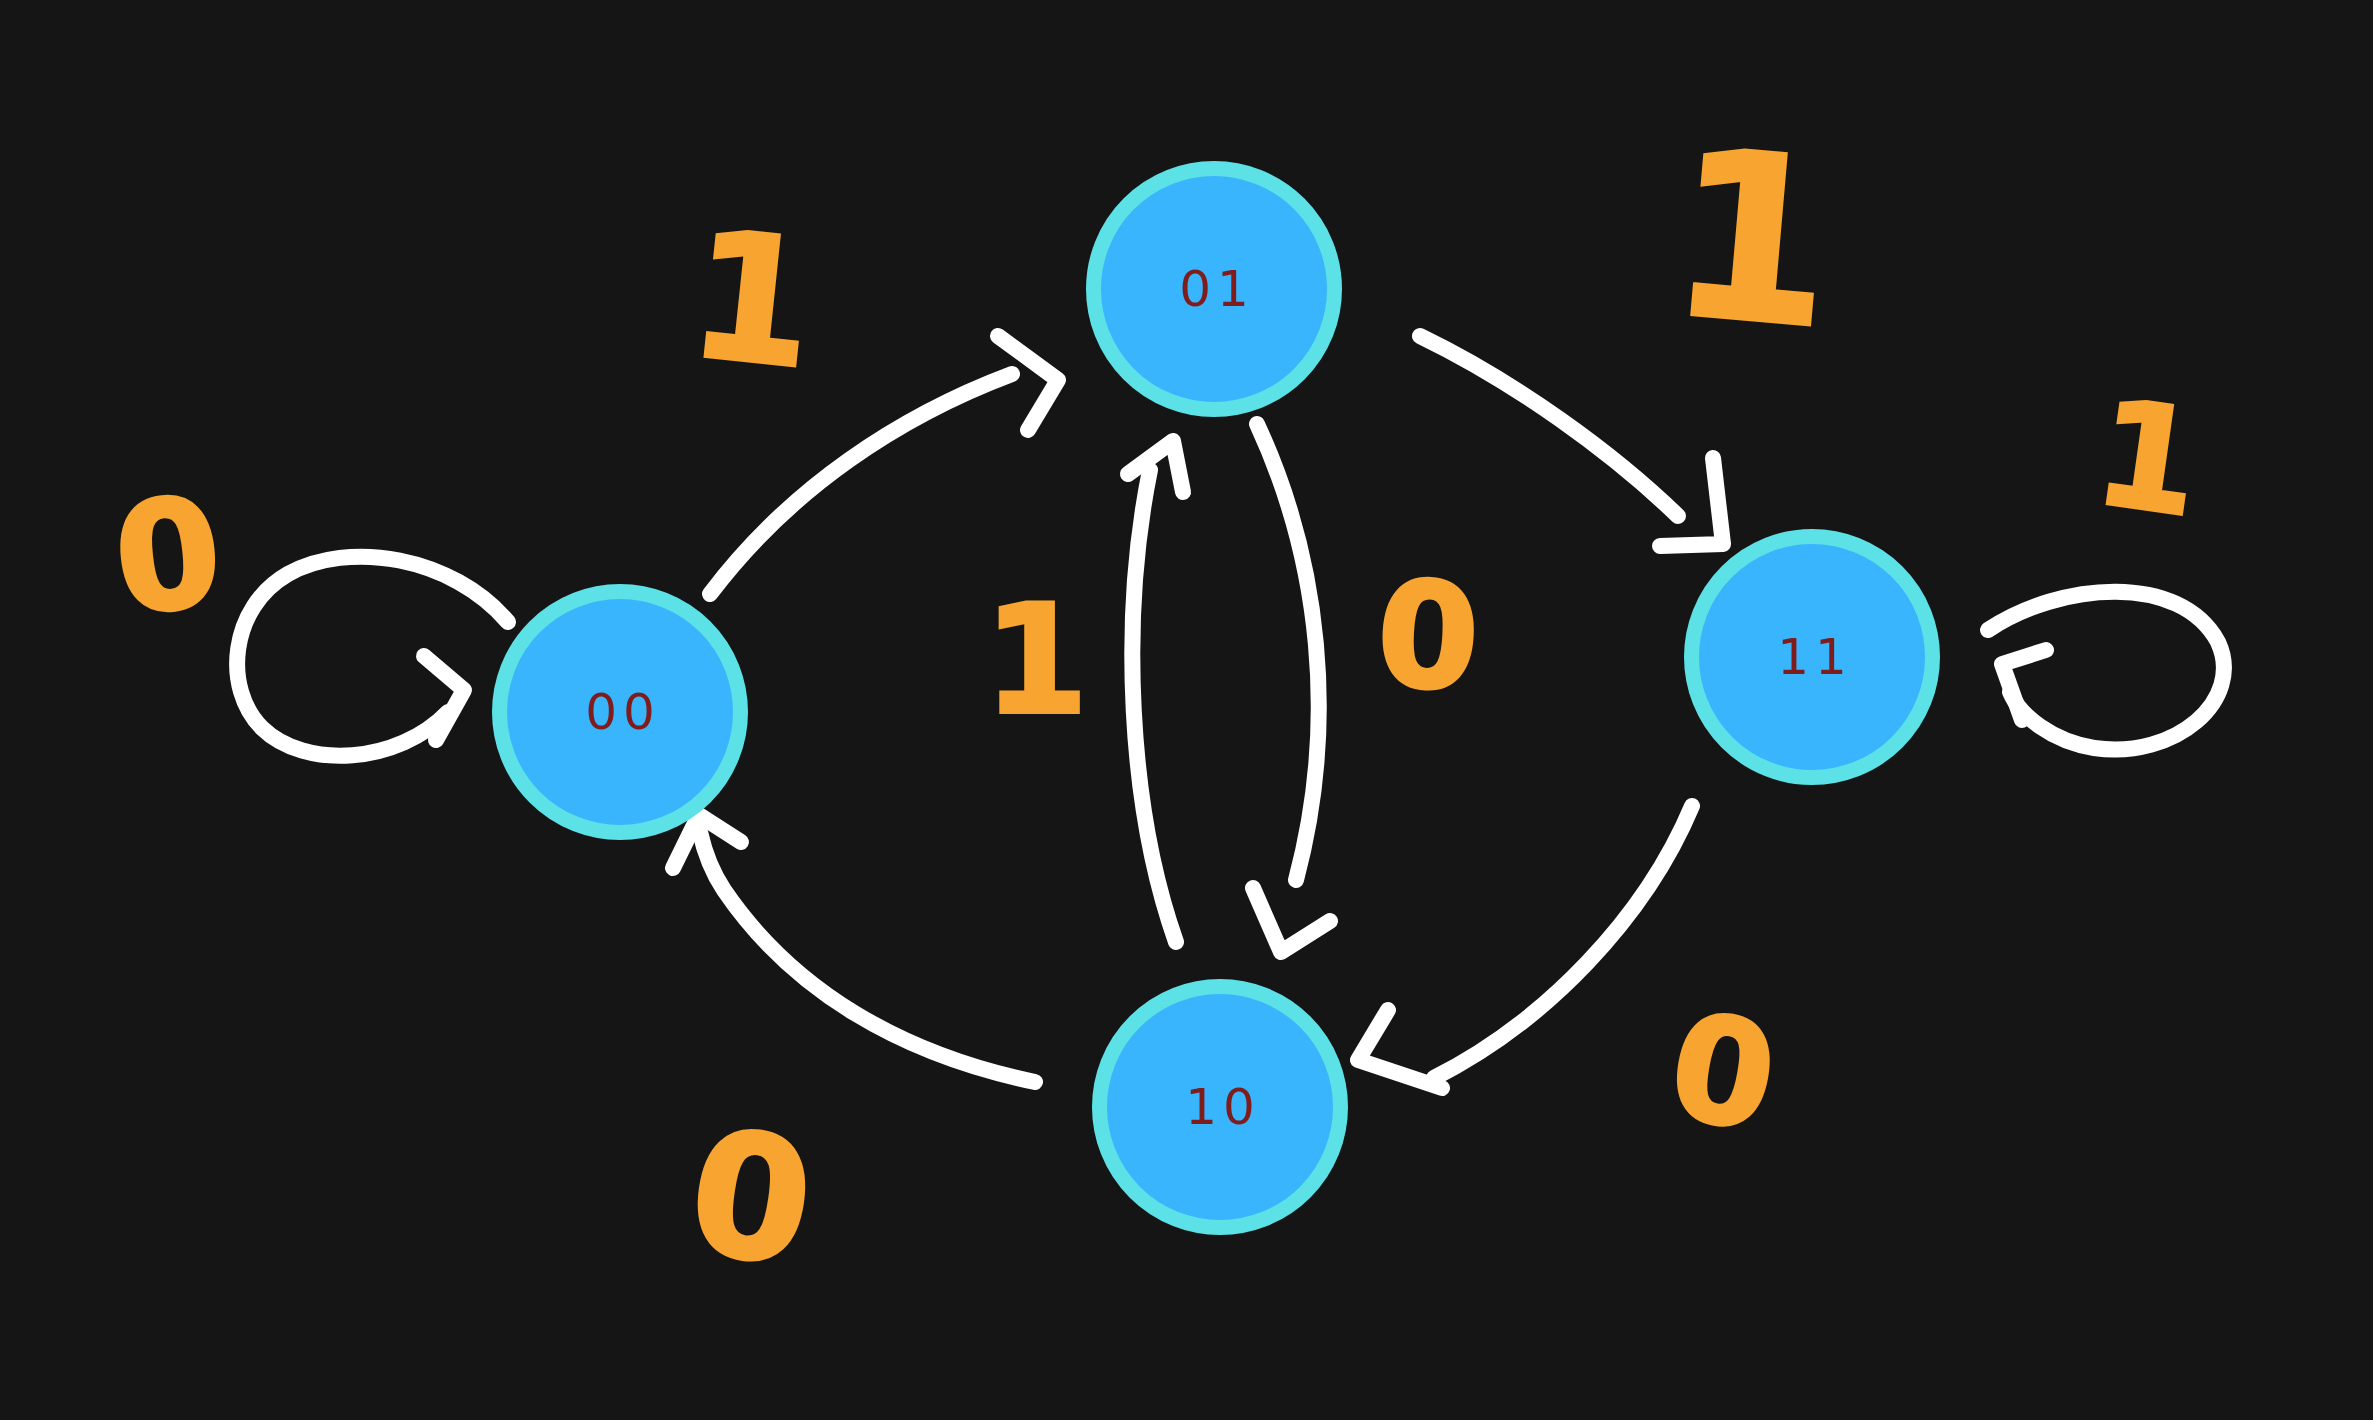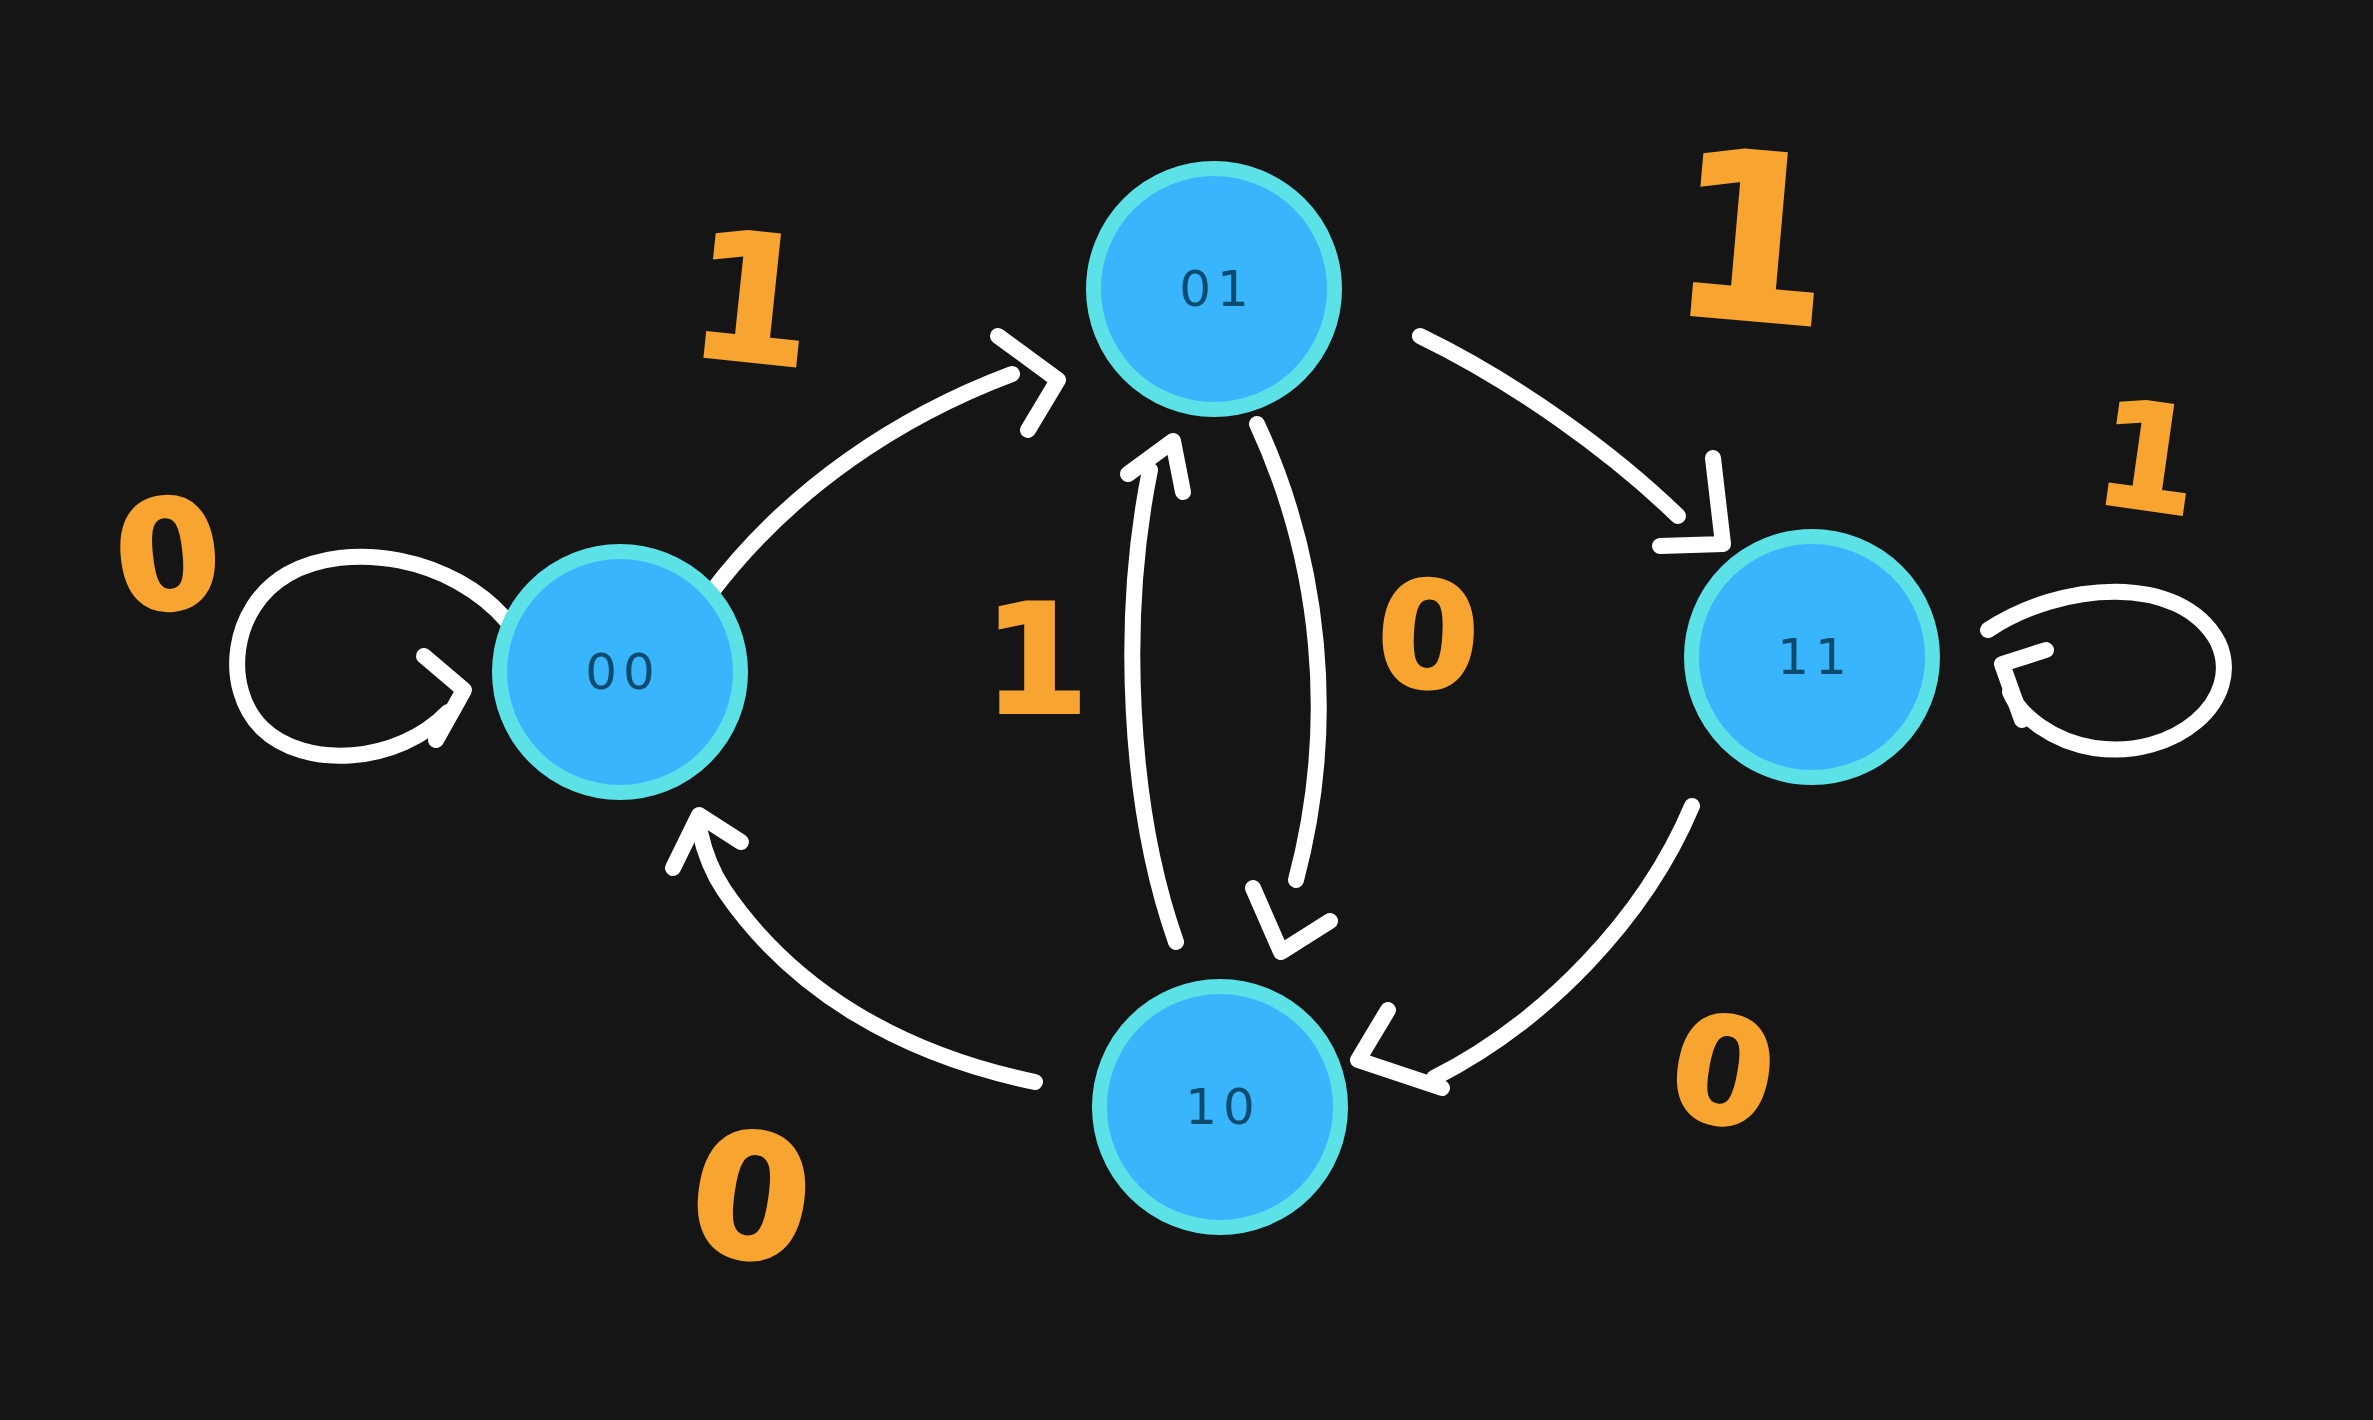--- a/index.html
+++ b/index.html
@@ -36,21 +36,21 @@
     height: 256px;
     box-sizing: border-box;
     border-radius: 50%;
     background: #38B5FD;
     border: 15px solid #5CE1E6;
     display: flex;
     align-items: center;
     justify-content: center;
   }
   .state .state-label {
-    color: #0c4a6e;
+    color: #7f1d1d;
     font-size: 50px;
     letter-spacing: 6px;
     text-indent: 6px;
     font-weight: 400;
   }
   .sym {
     position: absolute;
     color: #F7A431;
     font-weight: bold;
     line-height: 1;
@@ -99,21 +99,21 @@
       <path d="M 1692 806 C 1645 918, 1545 1022, 1434 1078"></path>
       <path d="M 1388 1010 L 1358 1060 L 1442 1088"></path>
     </g>
 
     <g>
       <path d="M 1035 1082 C 900 1054, 792 990, 724 890 C 712 872, 704 850, 700 832"></path>
       <path d="M 673 868 L 699 815 L 741 842"></path>
     </g>
   </svg>
 
-  <div class="state" style="left:492px; top:544px;text-align:center;">
+  <div class="state" style="left:492px; top:584px;text-align:center;">
     <span class="state-label">00</span>
   </div>
 
   <div class="state" style="left:1086px; top:161px;">
     <span class="state-label">01</span>
   </div>
 
   <div class="state" style="left:1684px; top:529px;">
     <span class="state-label">11</span>
   </div>

